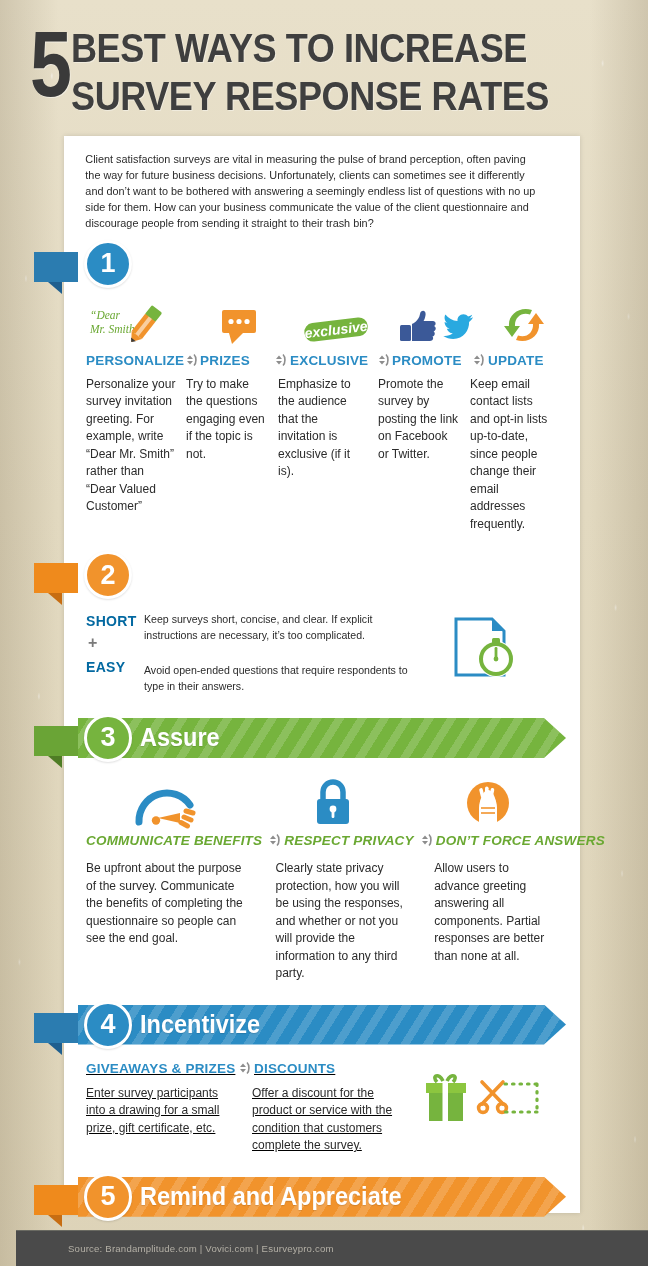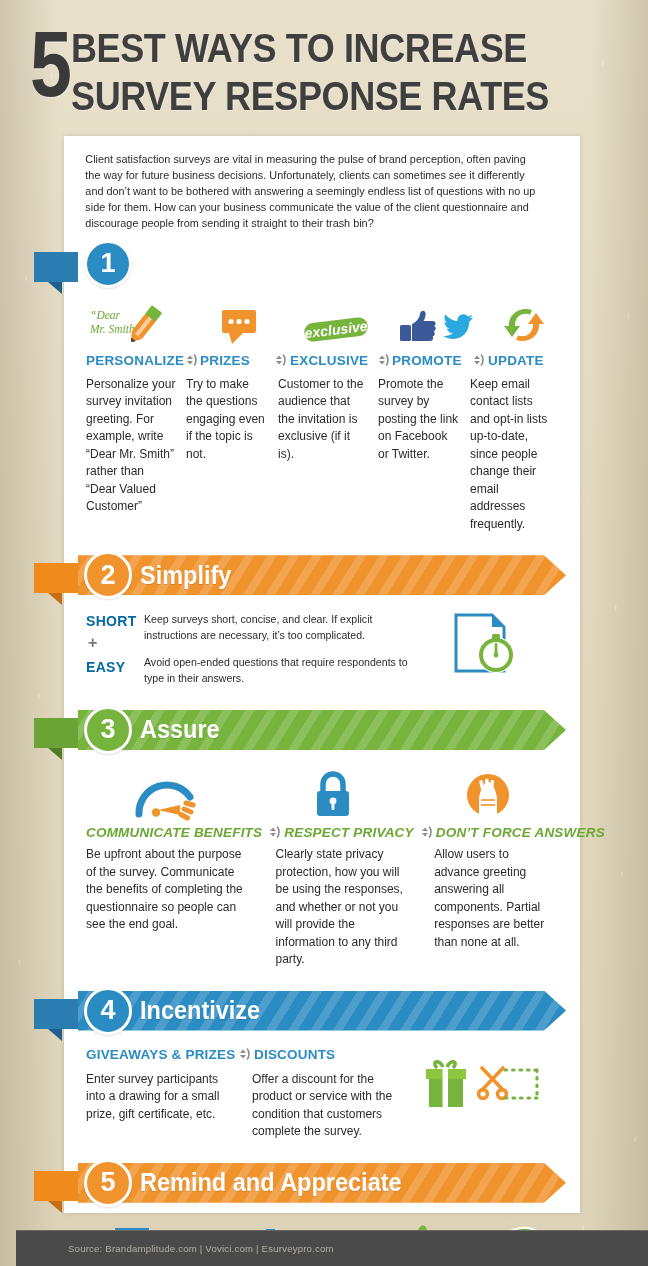--- a/index.html
+++ b/index.html
@@ -183,25 +183,25 @@
   .s2-key {
     font-family: "Liberation Sans Narrow", "Liberation Sans", sans-serif;
     font-size: 14px; font-weight: bold; color: #0369a1; letter-spacing: .3px;
   }
   .s2-plus { font-size: 16px; font-weight: bold; color: #7a7a7a; line-height: 1; margin: 6px 0 8px 2px; }
   .s2-texts { width: 270px; padding-top: 3px; }
   .s2-texts p {
     font-family: "Liberation Sans Narrow", "Liberation Sans", sans-serif;
     font-size: 10.6px; line-height: 1.46; color: #2b2b2b;
   }
-  .s2-texts p + p { margin-top: 12px; }
+  .s2-texts p + p { margin-top: 20px; }
   .s2-icon { flex: 1; display: flex; align-items: center; justify-content: center; padding-bottom: 6px;}
 
   
-  .s4-wrap { display: flex; padding: 8px 22px 14px 22px; }
+  .s4-wrap { display: flex; padding: 8px 22px 14px 22px; text-decoration: underline; }
   .s4-left { width: 320px; }
   .s4-icons { flex: 1; display: flex; align-items: center; justify-content: center; gap: 8px; padding-bottom: 18px;}
 
   
   .footer {
     position: absolute; left: 16px; bottom: 0; width: 648px; height: 36px;
     background: #4a4a4a;
     display: flex; align-items: center;
     border-top: 1px solid #6a6a62;
   }
@@ -336,36 +336,32 @@
               <polygon points="4,8 7,11.5 10,8" fill="#8d8d8d"></polygon>
               <path d="M11 1.5 C13.6 4 13.6 10 11 12.5" stroke="#8d8d8d" stroke-width="1.6" fill="none"></path>
             </svg>
         </div>
         <div class="lbl lbl-blue" style="width:64px">UPDATE</div>
       </div>
 
       <div class="txt-row">
         <div class="txt" style="width:100px">Personalize your survey invitation greeting. For example, write “Dear Mr. Smith” rather than “Dear Valued Customer”</div>
         <div class="txt" style="width:92px">Try to make the questions engaging even if the topic is not.</div>
-        <div class="txt" style="width:100px">Customer to the audience that the invitation is exclusive (if it is).</div>
+        <div class="txt" style="width:100px">Emphasize to the audience that the invitation is exclusive (if it is).</div>
         <div class="txt" style="width:92px">Promote the survey by posting the link on Facebook or Twitter.</div>
         <div class="txt" style="width:88px">Keep email contact lists and opt-in lists up-to-date, since people change their email addresses frequently.</div>
       </div>
     </div>
   </div>
 
   <div class="section c-orange">
     <div class="banner-wrap">
       <div class="ribbon-fold">
         <div class="lip"></div>
           <div class="tail"></div>
-      </div>
-      <div class="banner">
-        <div class="stripes"></div>
-        <div class="banner-title">Simplify</div>
       </div>
       <div class="num-circle">2</div>
     </div>
 
     <div class="s2-grid">
       <div class="s2-labels">
         <div class="s2-key">SHORT</div>
         <div class="s2-plus">+</div>
         <div class="s2-key">EASY</div>
       </div>
@@ -449,21 +445,21 @@
         <div class="sep" style="width:22px">
           <svg width="14" height="14" viewBox="0 0 14 14">
               <polygon points="4,6 7,2.5 10,6" fill="#8d8d8d"></polygon>
               <polygon points="4,8 7,11.5 10,8" fill="#8d8d8d"></polygon>
               <path d="M11 1.5 C13.6 4 13.6 10 11 12.5" stroke="#8d8d8d" stroke-width="1.6" fill="none"></path>
             </svg>
         </div>
         <div class="lbl lbl-green" style="width:164px">DON’T FORCE ANSWERS</div>
       </div>
 
-      <div class="txt-row" style="margin-top:6px">
+      <div class="txt-row" style="margin-top:12px">
         <div class="txt" style="width:176px">Be upfront about the purpose of the survey. Communicate the benefits of completing the questionnaire so people can see the end goal.</div>
         <div class="txt" style="width:152px;margin-left:22px">Clearly state privacy protection, how you will be using the responses, and whether or not you will provide the information to any third party.</div>
         <div class="txt" style="width:130px;margin-left:14px">Allow users to advance greeting answering all components. Partial responses are better than none at all.</div>
       </div>
     </div>
   </div>
 
   <div class="section c-blue">
     <div class="banner-wrap">
       <div class="ribbon-fold">

